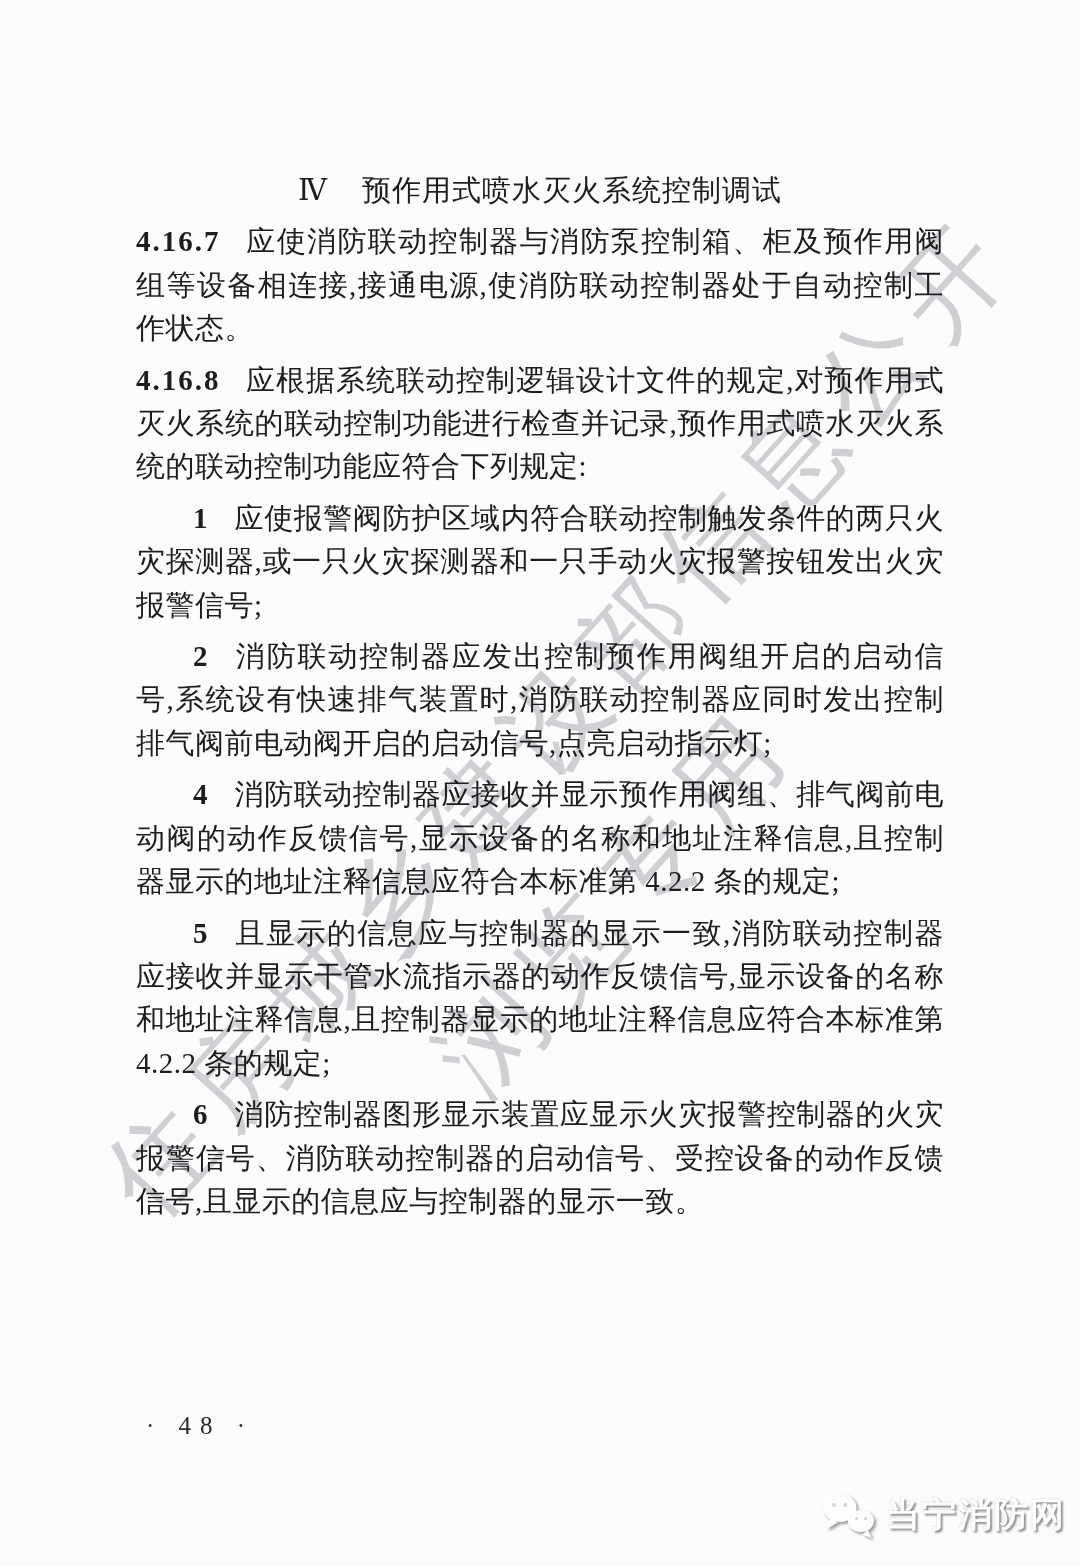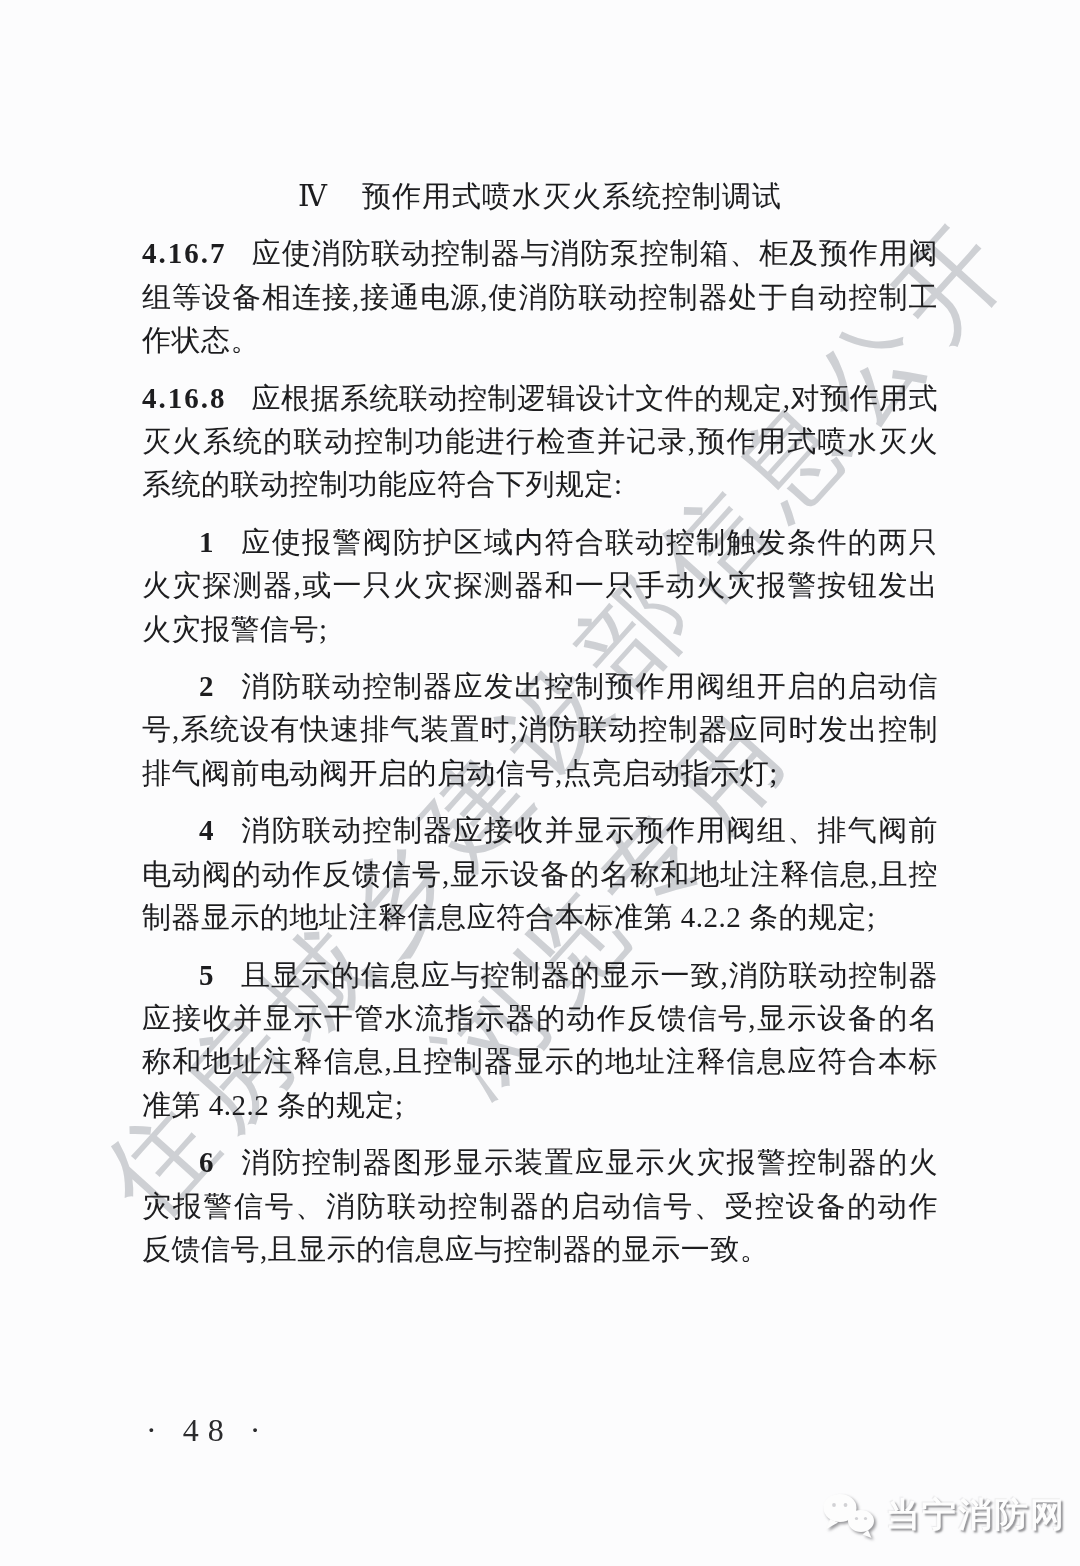--- a/index.html
+++ b/index.html
@@ -28,28 +28,28 @@
   .content{
     position:absolute;left:128px;top:161px;width:824px;z-index:2;
     font-size:29px;line-height:43.4px;letter-spacing:.5px;
     text-align:justify;
   }
   .doc-title{
     margin:0;text-align:center;text-align-last:center;
     letter-spacing:1px;
   }
   .doc-title .numeral{margin-right:34px;}
-  p.para{margin:14px;padding:0;}
+  p.para{margin:8px;padding:0;}
   p.item{text-indent:57px;}
   .num{font-weight:bold;letter-spacing:2px;margin-right:25px;}
   p.item .num{letter-spacing:0;margin-right:27px;}
 
   .page-number{
     position:absolute;left:146px;top:1412px;z-index:2;
-    font-size:32px;letter-spacing:9px;color:#2b2b2d;
+    font-size:25px;letter-spacing:9px;color:#2b2b2d;
   }
 
   
   .footer-logo{
     position:absolute;right:14px;top:1489px;z-index:3;
     display:flex;align-items:center;gap:9px;
   }
   .wechat-icon{filter:drop-shadow(2px 2px 1.5px rgba(124,124,128,.8));}
   .brand-text{
     font-family:"Liberation Sans","DejaVu Sans",sans-serif;

